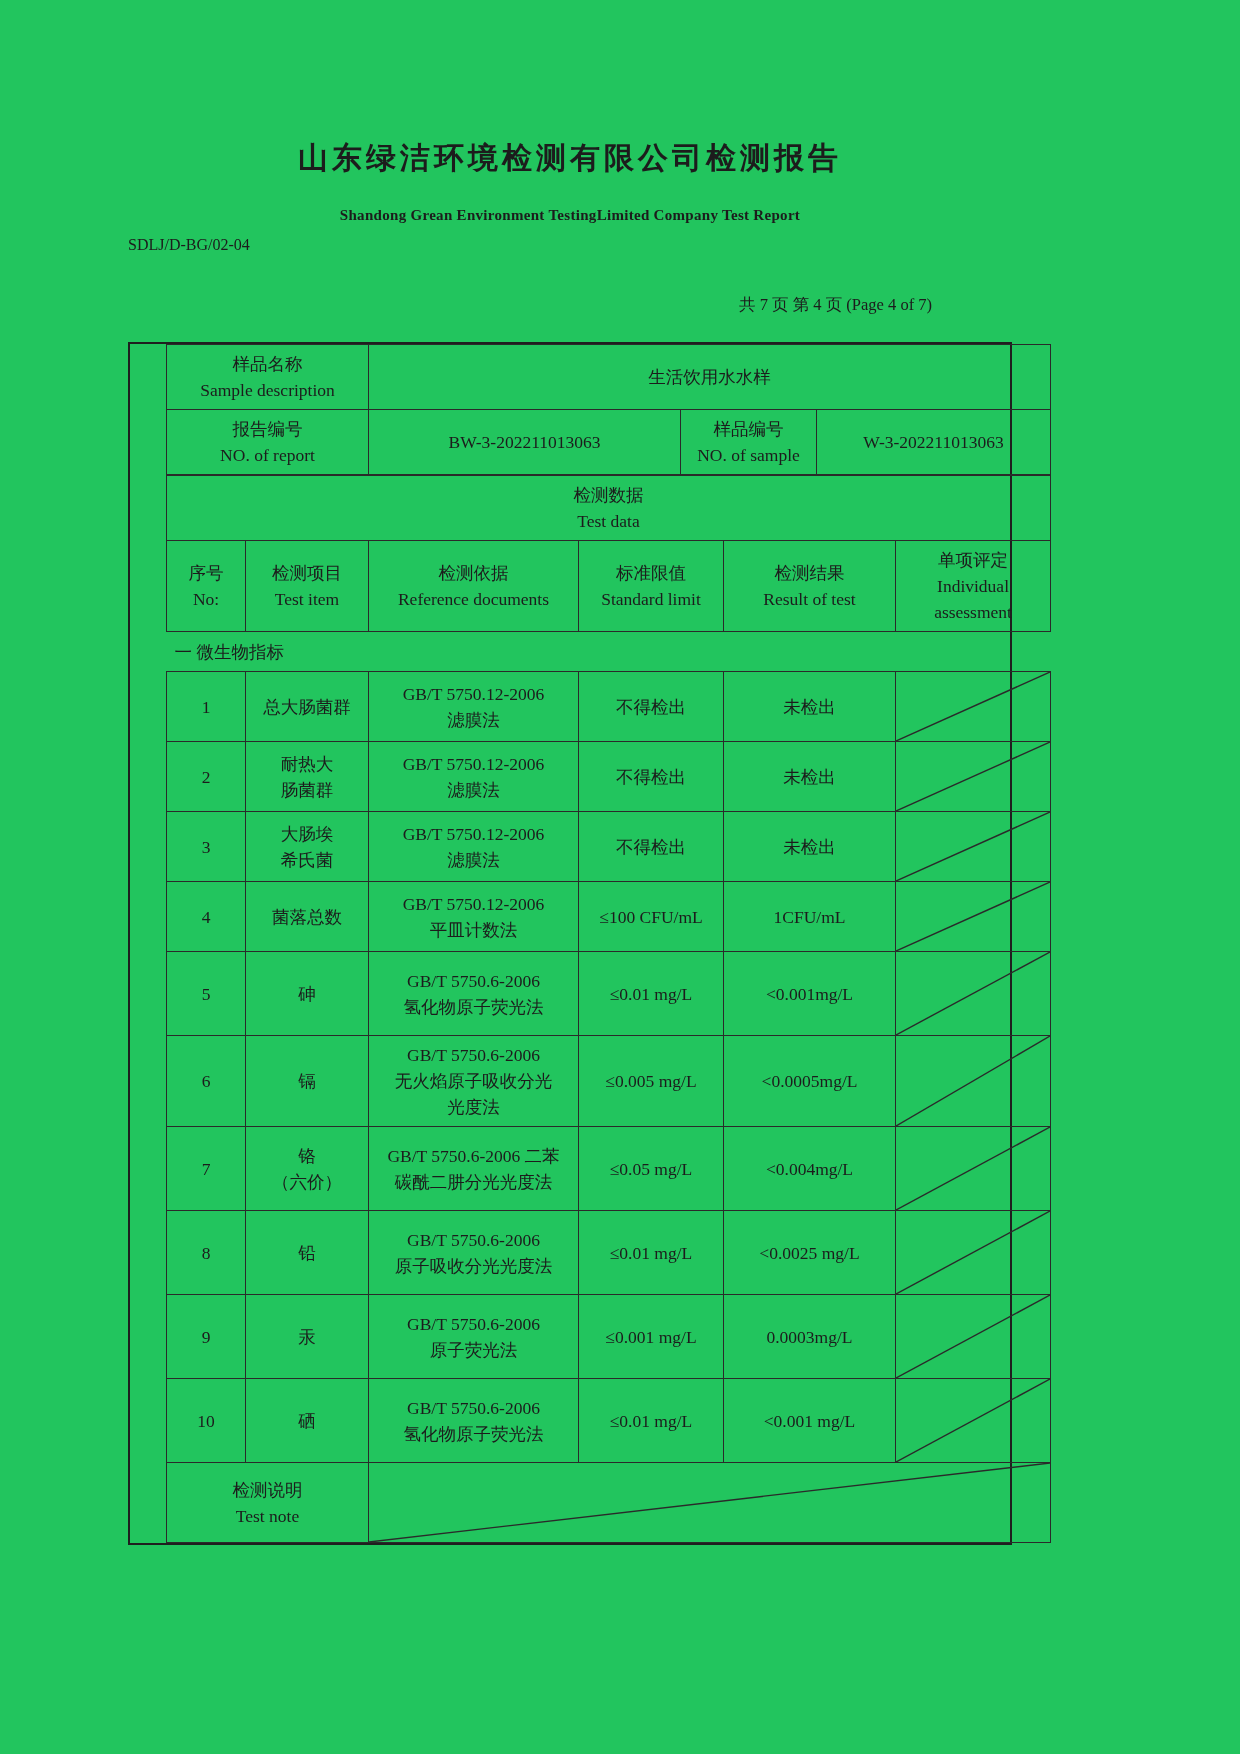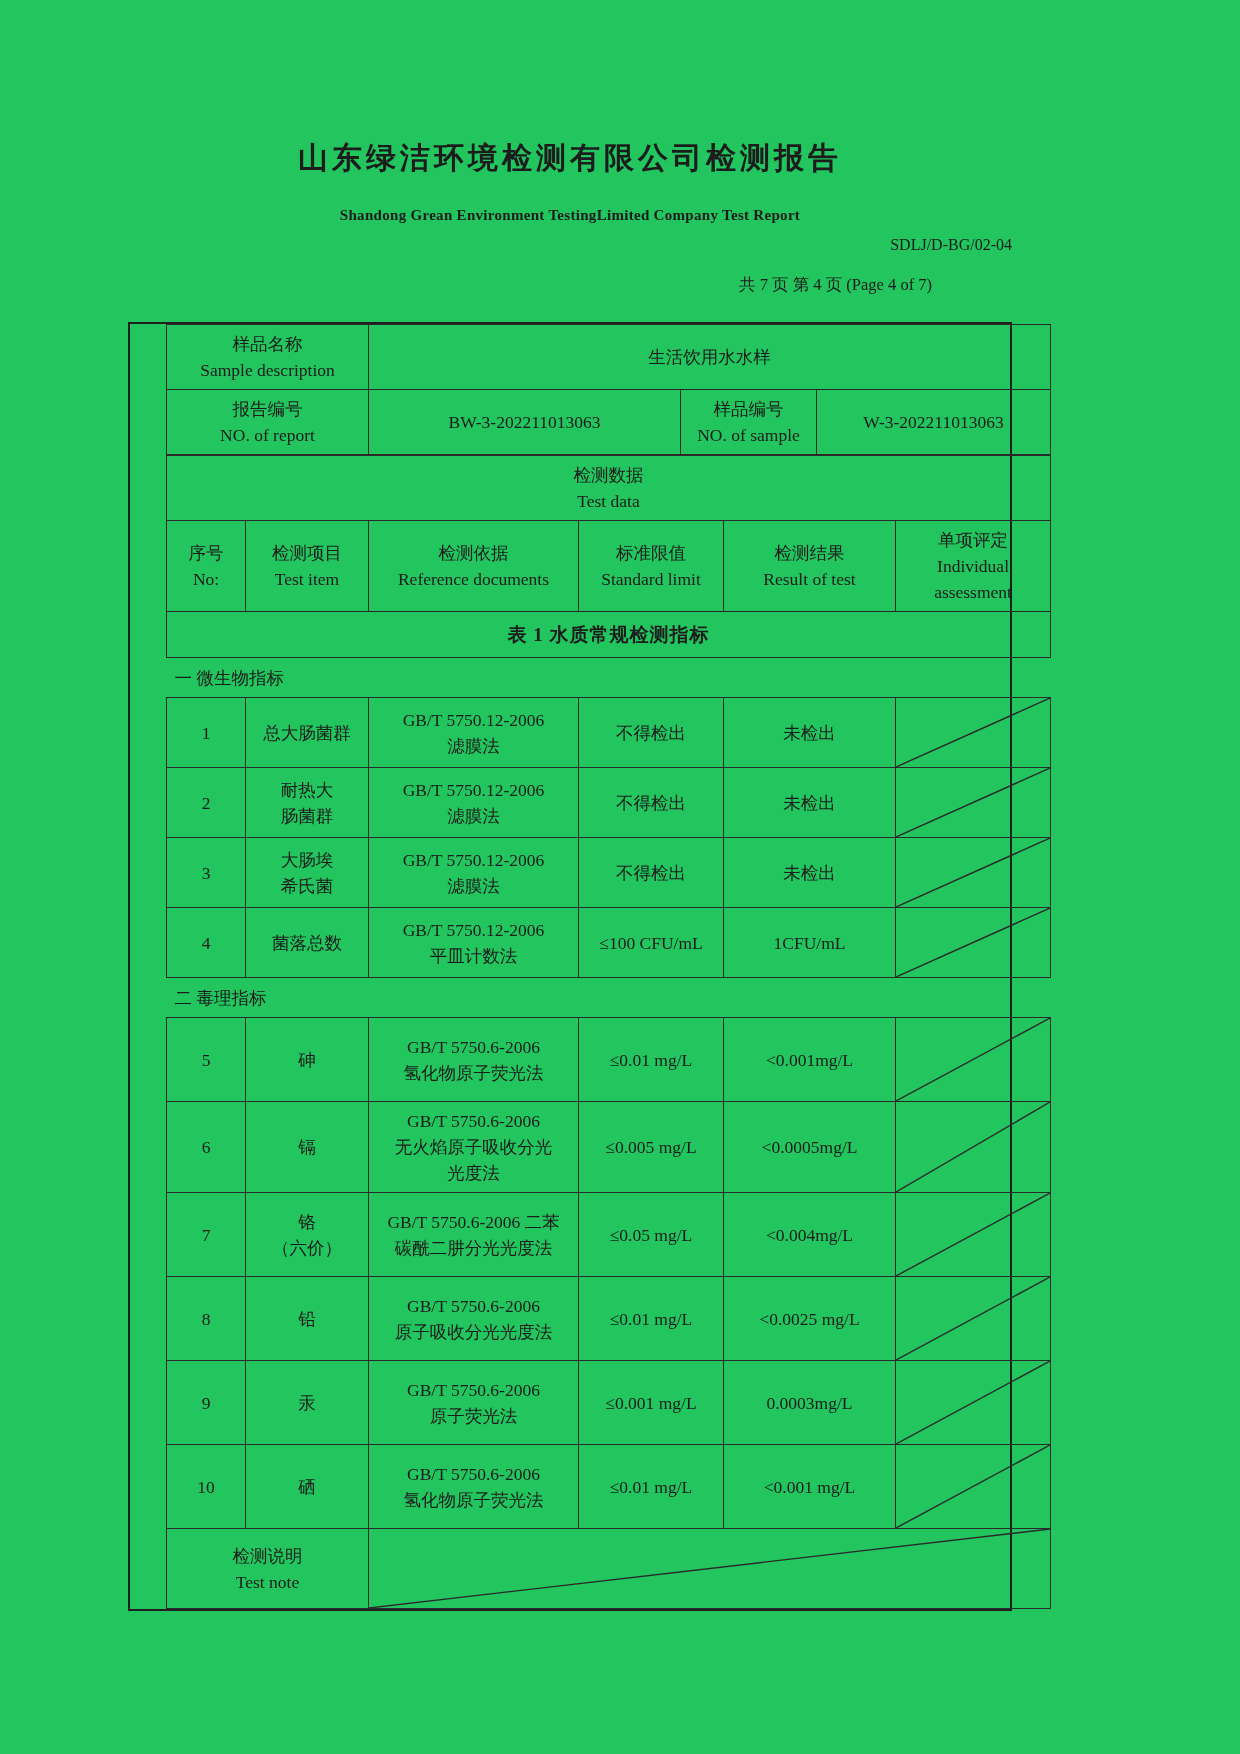--- a/index.html
+++ b/index.html
@@ -33,23 +33,23 @@
   }
   .title-en {
     text-align: center;
     font-size: 15px;
     font-weight: bold;
     letter-spacing: 0.3px;
     margin-bottom: 12px;
     white-space: nowrap;
   }
   .doc-code {
-    text-align: right;
+    text-align: left;
     font-size: 16px;
-    margin-bottom: 20px;
+    margin-bottom: 40px;
   }
   .page-info {
     text-align: right;
     padding-right: 80px;
     font-size: 16.5px;
     margin-bottom: 26px;
   }
 
   
   .report-table { border: 2px solid #1f1f1f; padding-left: 36px; }
@@ -145,23 +145,20 @@
           </tr>
           <tr class="head-row">
             <th><div>序号</div><div>No:</div></th>
             <th><div>检测项目</div><div>Test item</div></th>
             <th><div>检测依据</div><div>Reference documents</div></th>
             <th><div>标准限值</div><div>Standard limit</div></th>
             <th><div>检测结果</div><div>Result of test</div></th>
             <th><div>单项评定</div><div>Individual
 assessment</div></th>
           </tr>
-          <tr>
-            <td class="table-title-cell" colspan="6">表 1 水质常规检测指标</td>
-          </tr>
 
   <tr class="section-row">
     <td colspan="6">一  微生物指标</td>
   </tr>
 
   <tr class="s1">
     <td>1</td>
     <td>总大肠菌群</td>
     <td>GB/T 5750.12-2006
 滤膜法</td>
@@ -211,23 +208,20 @@
 平皿计数法</td>
     <td>≤100 CFU/mL</td>
     <td>1CFU/mL</td>
     <td class="diag-cell">
       <svg class="diag-svg" viewBox="0 0 100 100" preserveAspectRatio="none">
                   <line x1="0" y1="100" x2="100" y2="0" stroke="#2a2a2a" stroke-width="1.4" vector-effect="non-scaling-stroke"></line>
                 </svg>
     </td>
   </tr>
 
-  <tr class="section-row">
-    <td colspan="6">二  毒理指标</td>
-  </tr>
 
   <tr class="s2">
     <td>5</td>
     <td>砷</td>
     <td>GB/T 5750.6-2006
 氢化物原子荧光法</td>
     <td>≤0.01 mg/L</td>
     <td>&lt;0.001mg/L</td>
     <td class="diag-cell">
       <svg class="diag-svg" viewBox="0 0 100 100" preserveAspectRatio="none">

